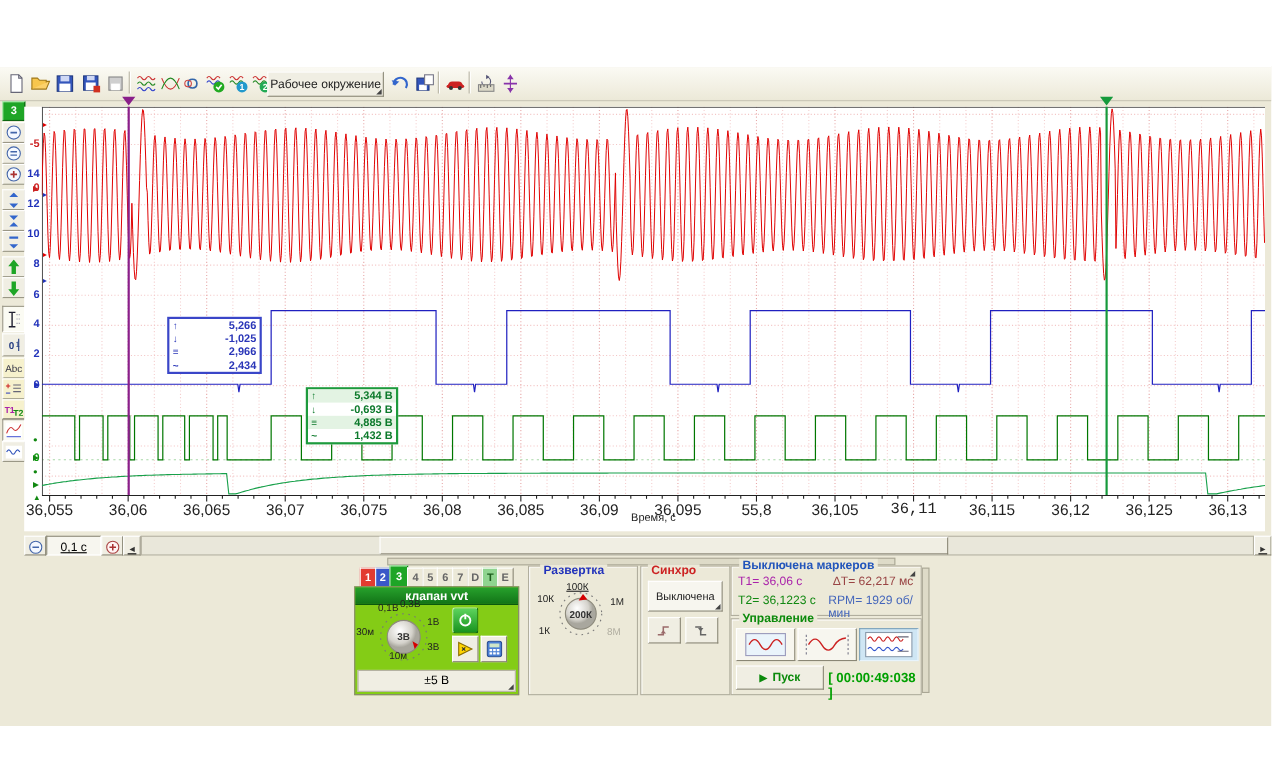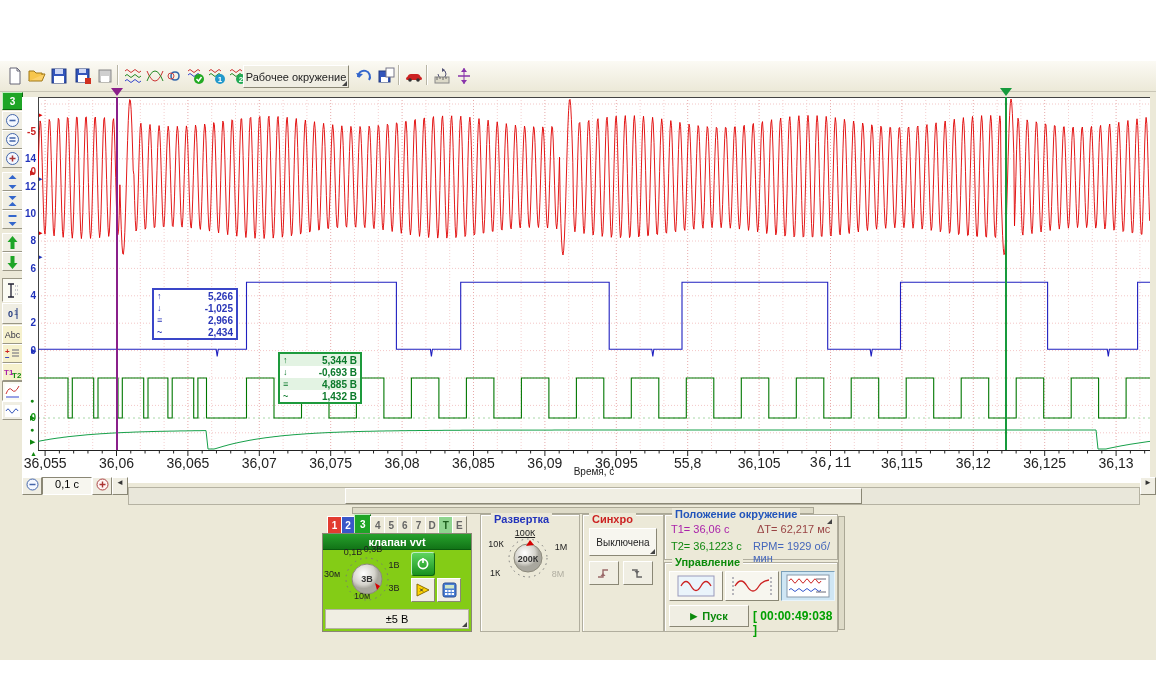--- a/index.html
+++ b/index.html
@@ -26,22 +26,22 @@
   .mflag{position:absolute;top:-9px;width:0;height:0;border-left:6px solid transparent;border-right:6px solid transparent;margin-left:-5px;}
   .xlab{position:absolute;font-size:14px;color:#222;transform:translateX(-50%);}
   .axistitle{position:absolute;top:369px;left:50%;transform:translateX(-50%);font-size:10px;color:#222;}
   .ylab{position:absolute;width:16px;text-align:right;font-size:10px;font-weight:bold;transform:translateY(-50%);}
   .emark{position:absolute;font-size:7px;transform:translateY(-50%);line-height:7px;}
   .measbox{position:absolute;background:#fff;font-size:10px;font-weight:bold;}
   .measrow{display:flex;height:12px;align-items:center;padding:0 3px;}
   .measrow .mi{width:12px;font-size:9px;}
   .measrow .mv{flex:1;text-align:right;}
   
-  .scbtn{position:absolute;top:477px;height:16px;background:#f0eee3;border:1px solid;border-color:#fff #8a8775 #8a8775 #fff;
-    font-size:9px;display:flex;align-items:flex-start;justify-content:center;}
+  .scbtn{position:absolute;top:487px;height:16px;background:#f0eee3;border:1px solid;border-color:#fff #8a8775 #8a8775 #fff;
+    font-size:9px;display:flex;align-items:flex-end;justify-content:center;text-decoration:underline;}
   .sctrack{position:absolute;top:487px;left:128px;width:1010px;height:16px;background:#e9e7da;border:1px solid #b5b2a2;}
   .scthumb{position:absolute;top:0;height:14px;background:#f0eee3;border:1px solid;border-color:#fff #8a8775 #8a8775 #fff;}
   
   .fs{position:absolute;border:1px solid #b1ae9e;box-shadow:inset 1px 1px 0 #fff;background:#ece9d8;}
   .legend{position:absolute;top:-7px;left:7px;background:#ece9d8;padding:0 3px;font-size:11px;font-weight:bold;}
   .tab{position:absolute;top:516px;width:13px;height:16px;border:1px solid;border-color:#fff #8a8775 #8a8775 #fff;
     font-size:10px;font-weight:bold;display:flex;align-items:center;justify-content:center;background:#ece9d8;color:#666;}
   .tab.red{background:#e23c30;color:#fff;}
   .tab.blue{background:#3a57c8;color:#fff;}
   .tab.green{background:#1ea526;color:#fff;width:15px;height:18px;top:514px;border-color:#bff0bf #0d6612 #0d6612 #bff0bf;}
@@ -654,21 +654,21 @@
       </div>
   <div class="edgebtn" style="left:40px;top:46px">
         <svg width="16" height="14">
           <path d="M2 4 h5 v7 h5" fill="none" stroke="#666" stroke-width="1.4"></path>
           <path d="M7 8 l-2.5 -3 h5 z" fill="#666"></path>
         </svg>
       </div>
 </div>
 
 <div class="fs" style="left:664px;top:514px;width:172px;height:44px">
-  <span class="legend" style="color:#2255bb">Положение окружение</span>
+  <span class="legend" style="color:#2255bb">Выключена маркеров</span>
   <div class="corner" style="position:absolute;right:4px;top:2px;width:8px;height:8px"></div>
   <div style="position:absolute;left:6px;top:8px;font-size:11px;color:#aa22aa"><span>T1=</span> <span>36,06 с</span></div>
   <div style="position:absolute;left:92px;top:8px;font-size:11px;color:#994444"><span>ΔT=</span> <span>62,217 мс</span></div>
   <div style="position:absolute;left:6px;top:25px;font-size:11px;color:#118811"><span>T2=</span> <span>36,1223 с</span></div>
   <div style="position:absolute;left:88px;top:25px;font-size:11px;color:#4466bb"><span>RPM=</span> <span>1929 об/мин</span></div>
 </div>
 
 <div class="fs" style="left:664px;top:562px;width:172px;height:68px">
   <span class="legend" style="color:#0b8a0b">Управление</span>
   <div class="modebtn" style="left:4px;top:8px">

